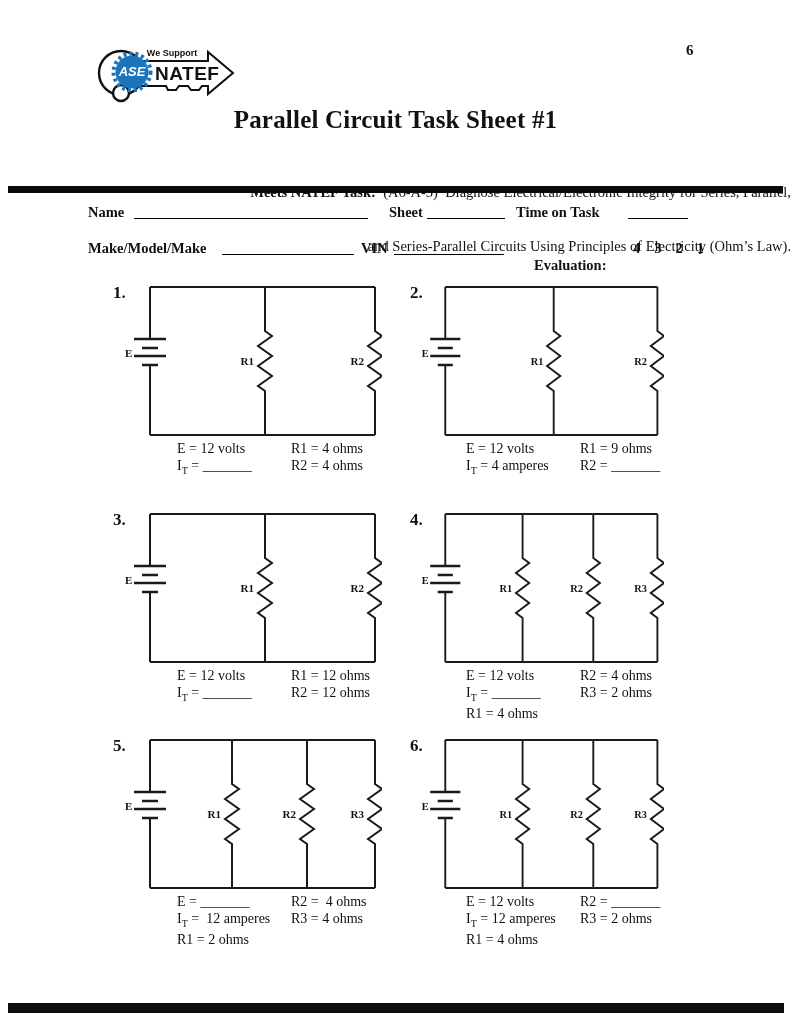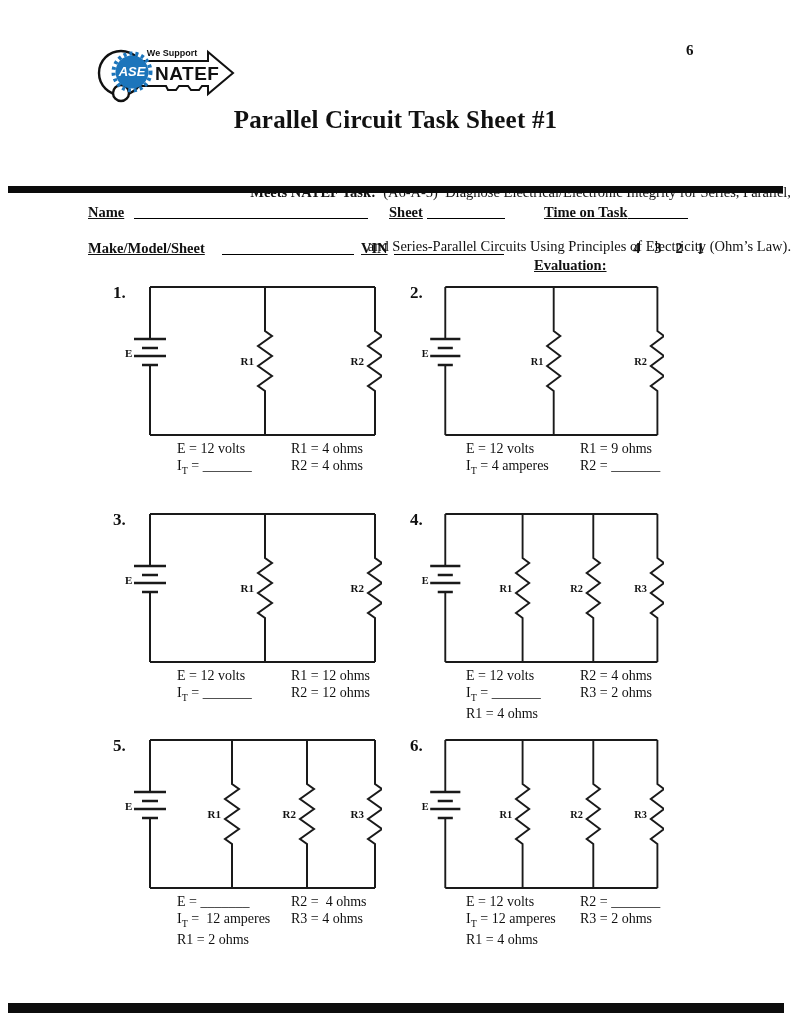--- a/index.html
+++ b/index.html
@@ -7,21 +7,21 @@
     position:relative;width:791px;height:1024px;background:#ffffff;
     font-family:"Liberation Serif","DejaVu Serif",serif;color:#111;
     overflow:hidden;margin:0 auto;
   }
   .abs{position:absolute;}
   .page-num{left:686px;top:42px;font-size:15px;font-weight:bold;}
   .title{left:0;right:0;top:106px;text-align:center;font-size:25px;font-weight:bold;letter-spacing:.2px;}
   .meets{left:0;right:0;top:147px;text-align:right;font-size:14.5px;line-height:18px;white-space:pre-wrap;}
   .meets b{font-weight:bold;}
   .rule{left:8px;top:186px;width:775px;height:7px;background:#0b0b0b;}
-  .flabel{font-size:14.5px;font-weight:bold;white-space:pre;text-decoration:underline;}
+  .flabel{font-size:14.5px;font-weight:bold;white-space:pre;}
   .blank{border-top:1.6px solid #000;height:0;}
   .eval-scale{display:flex;gap:14px;font-size:14.5px;font-weight:bold;}
   .circuit{width:310px;height:230px;}
   .cnum{position:absolute;left:0;top:0;font-size:17px;font-weight:bold;}
   .circ-svg{position:absolute;left:7px;top:0;}
   .circ-svg path{stroke:#1a1a1a;fill:none;}
   .wire{stroke-width:2px;}
   .plates{stroke-width:2.6px;}
   .circ-svg text{font-family:"Liberation Serif","DejaVu Serif",serif;font-size:11px;font-weight:bold;fill:#111;}
   .vals{position:absolute;left:64px;top:158px;display:flex;}
@@ -57,24 +57,24 @@
     <div><b>Meets NATEF Task:</b><span>  (A6-A-5)  Diagnose Electrical/Electronic Integrity for Series, Parallel,</span></div>
     <div>and Series-Parallel Circuits Using Principles of Electricity (Ohm’s Law).</div>
   </div>
 
   <div class="abs rule"></div>
 
   <div class="abs flabel" style="left:88px;top:204px">Name</div>
   <div class="abs blank" style="left:134px;top:218px;width:234px"></div>
   <div class="abs flabel" style="left:389px;top:204px">Sheet</div>
   <div class="abs blank" style="left:427px;top:218px;width:78px"></div>
-  <div class="abs flabel" style="left:544px;top:204px">Time on Task</div>
+  <div class="abs flabel" style="left:516px;top:204px">Time on Task</div>
   <div class="abs blank" style="left:628px;top:218px;width:60px"></div>
 
-  <div class="abs flabel" style="left:88px;top:240px">Make/Model/Sheet</div>
+  <div class="abs flabel" style="left:88px;top:240px">Make/Model/Make</div>
   <div class="abs blank" style="left:222px;top:254px;width:132px"></div>
   <div class="abs flabel" style="left:361px;top:240px">VIN</div>
   <div class="abs blank" style="left:394px;top:254px;width:110px"></div>
   <div class="abs flabel" style="left:534px;top:257px">Evaluation:</div>
   <div class="abs eval-scale" style="left:633px;top:240px">
     <span>4</span>
     <span>3</span>
     <span>2</span>
     <span>1</span>
   </div>

